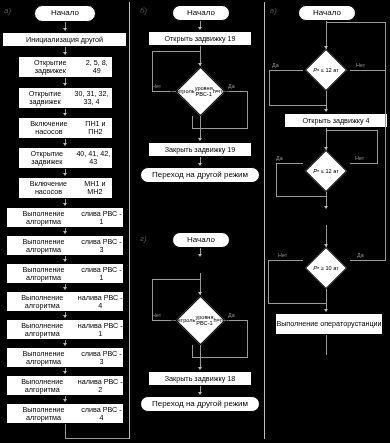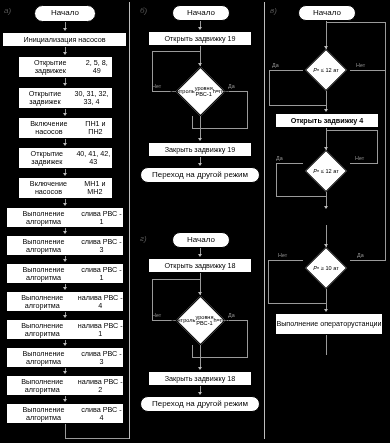--- a/index.html
+++ b/index.html
@@ -36,21 +36,21 @@
 <body>
 
 <div class="canvas">
 
   <div class="col-label" style="left:4px;top:6px;">а)</div>
 
   <div class="node term" style="left:34px;top:5px;width:62px;height:17px;">Начало</div>
   <div class="vline" style="left:65px;top:22px;height:7px;"></div>
   <div class="arrow" style="left:62.5px;top:28px;"></div>
 
-  <div class="node rect" style="left:2px;top:32px;width:125px;height:15px;">Инициализация насосов</div>
+  <div class="node rect" style="left:2px;top:32px;width:125px;height:15px;">Инициализация другой</div>
   <div class="vline" style="left:65px;top:47px;height:6px;"></div>
   <div class="arrow" style="left:62.5px;top:52px;"></div>
 
   <div class="node rect multi" style="left:18px;top:56px;width:95px;height:22px;">
       <span style="display:block">Открытие задвижек</span>
       <span style="display:block">2, 5, 8, 49</span>
     </div>
   <div class="vline" style="left:65px;top:78px;height:6px;"></div>
   <div class="arrow" style="left:62.5px;top:83px;"></div>
 
@@ -177,21 +177,20 @@
   <div class="arrow" style="left:197.5px;top:163px;"></div>
 
   <div class="node term" style="left:140px;top:167px;width:120px;height:16px;">Переход на другой режим</div>
 
   <div class="col-label" style="left:140px;top:234px;">г)</div>
 
   <div class="node term" style="left:172px;top:232px;width:58px;height:16px;">Начало</div>
   <div class="vline" style="left:200px;top:248px;height:7px;"></div>
   <div class="arrow" style="left:197.5px;top:254px;"></div>
 
-  <div class="node rect" style="left:148px;top:258px;width:104px;height:15px;">Открыть задвижку 18</div>
   <div class="vline" style="left:200px;top:273px;height:22px;"></div>
   <div class="arrow" style="left:197.5px;top:292px;"></div>
 
   <div class="diamond-wrap" style="left:175px;top:295px;width:50px;height:50px;">
     <div class="diamond" style="width:35px;height:35px;left:7.5px;top:7.5px;"></div>
     <div class="dtext" style="width:50px;height:50px;">
         <span style="display:block">Контроль</span>
         <span style="display:block">уровня РВС-1</span>
         <span style="display:block">h=min</span>
       </div>
@@ -234,21 +233,21 @@
   <div class="hline" style="left:350px;top:70px;width:36px;"></div>
   <div class="vline" style="left:385px;top:22px;height:48px;"></div>
   <div class="hline" style="left:326px;top:22px;width:60px;"></div>
 
   <div class="hline" style="left:269px;top:70px;width:34px;"></div>
   <div class="vline" style="left:269px;top:70px;height:36px;"></div>
   <div class="hline" style="left:269px;top:105px;width:57px;"></div>
   <div class="vline" style="left:326px;top:91px;height:20px;"></div>
   <div class="arrow" style="left:323.5px;top:109px;"></div>
 
-  <div class="node rect" style="left:275px;top:113px;width:104px;height:15px;font-weight:bold;">Открыть задвижку 4</div>
+  <div class="node rect" style="left:284px;top:113px;width:104px;height:15px;">Открыть задвижку 4</div>
   <div class="vline" style="left:326px;top:128px;height:22px;"></div>
   <div class="arrow" style="left:323.5px;top:147px;"></div>
 
   <div class="diamond-wrap" style="left:301px;top:150px;width:50px;height:42px;">
     <div class="diamond" style="width:30px;height:30px;left:10px;top:6px;"></div>
     <div class="dtext" style="width:56px;height:42px;left:-3px;"><span class="ital">P</span><span class="sub">н</span>&nbsp;≤&nbsp;12&nbsp;ат</div>
   </div>
   <div class="branch-label" style="left:276px;top:155px;">Да</div>
   <div class="branch-label" style="left:355px;top:155px;">Нет</div>
 

